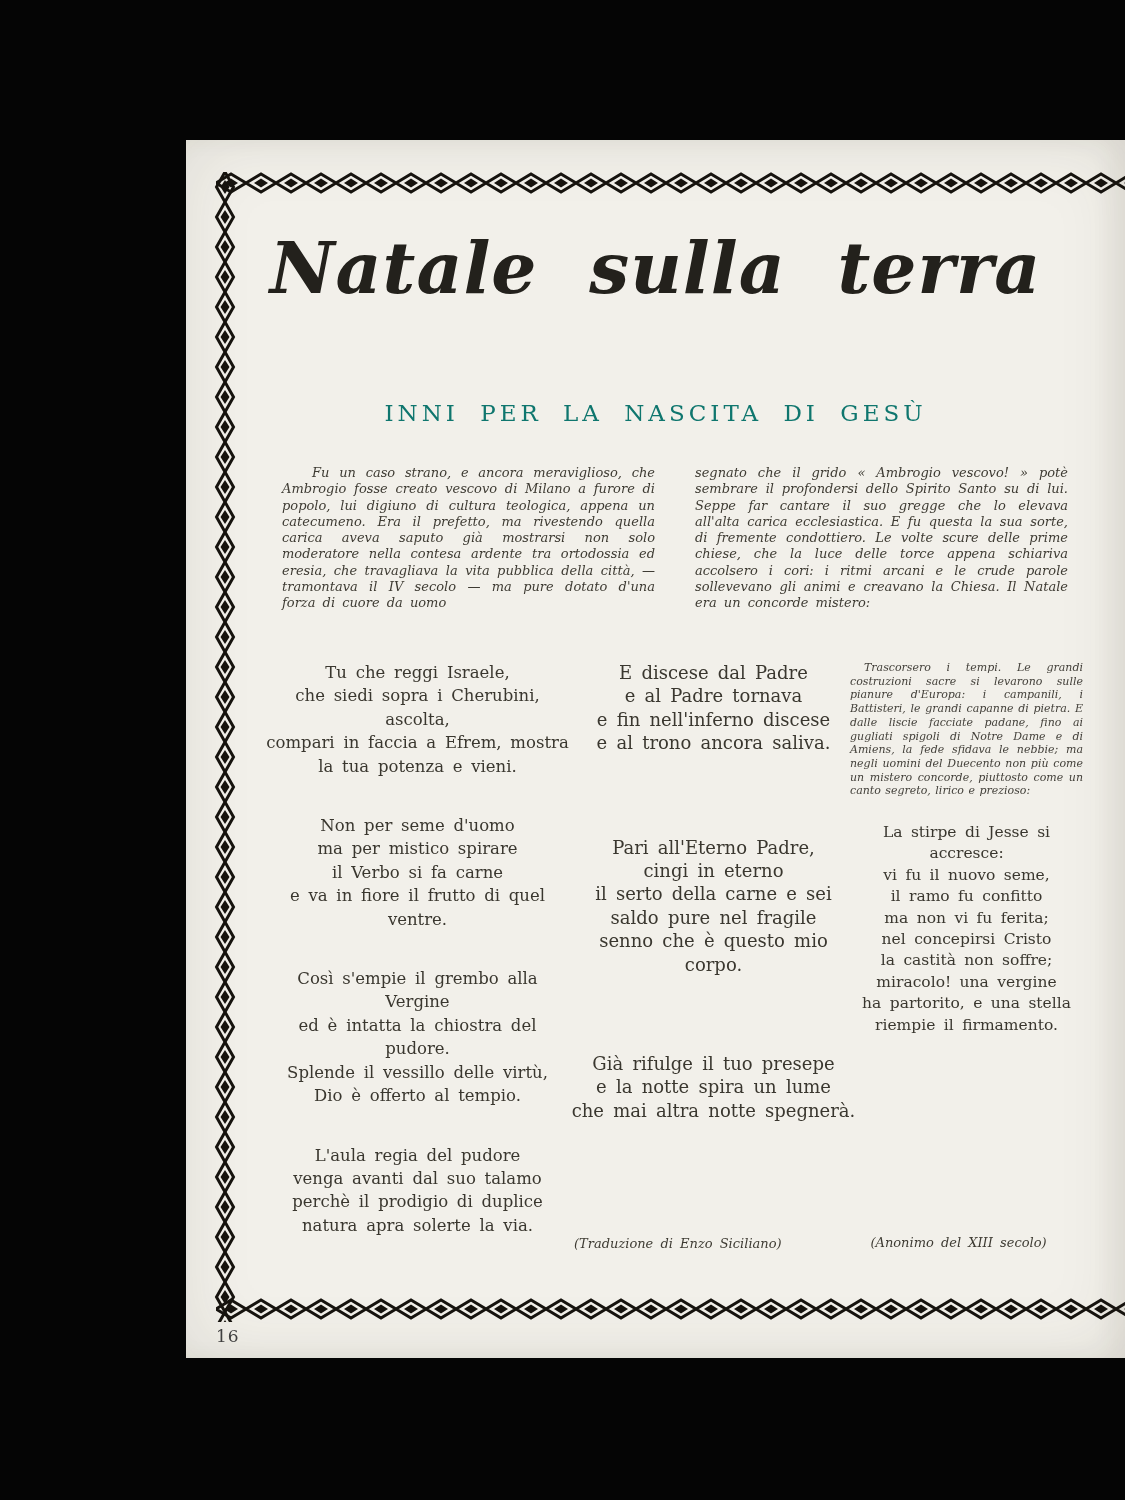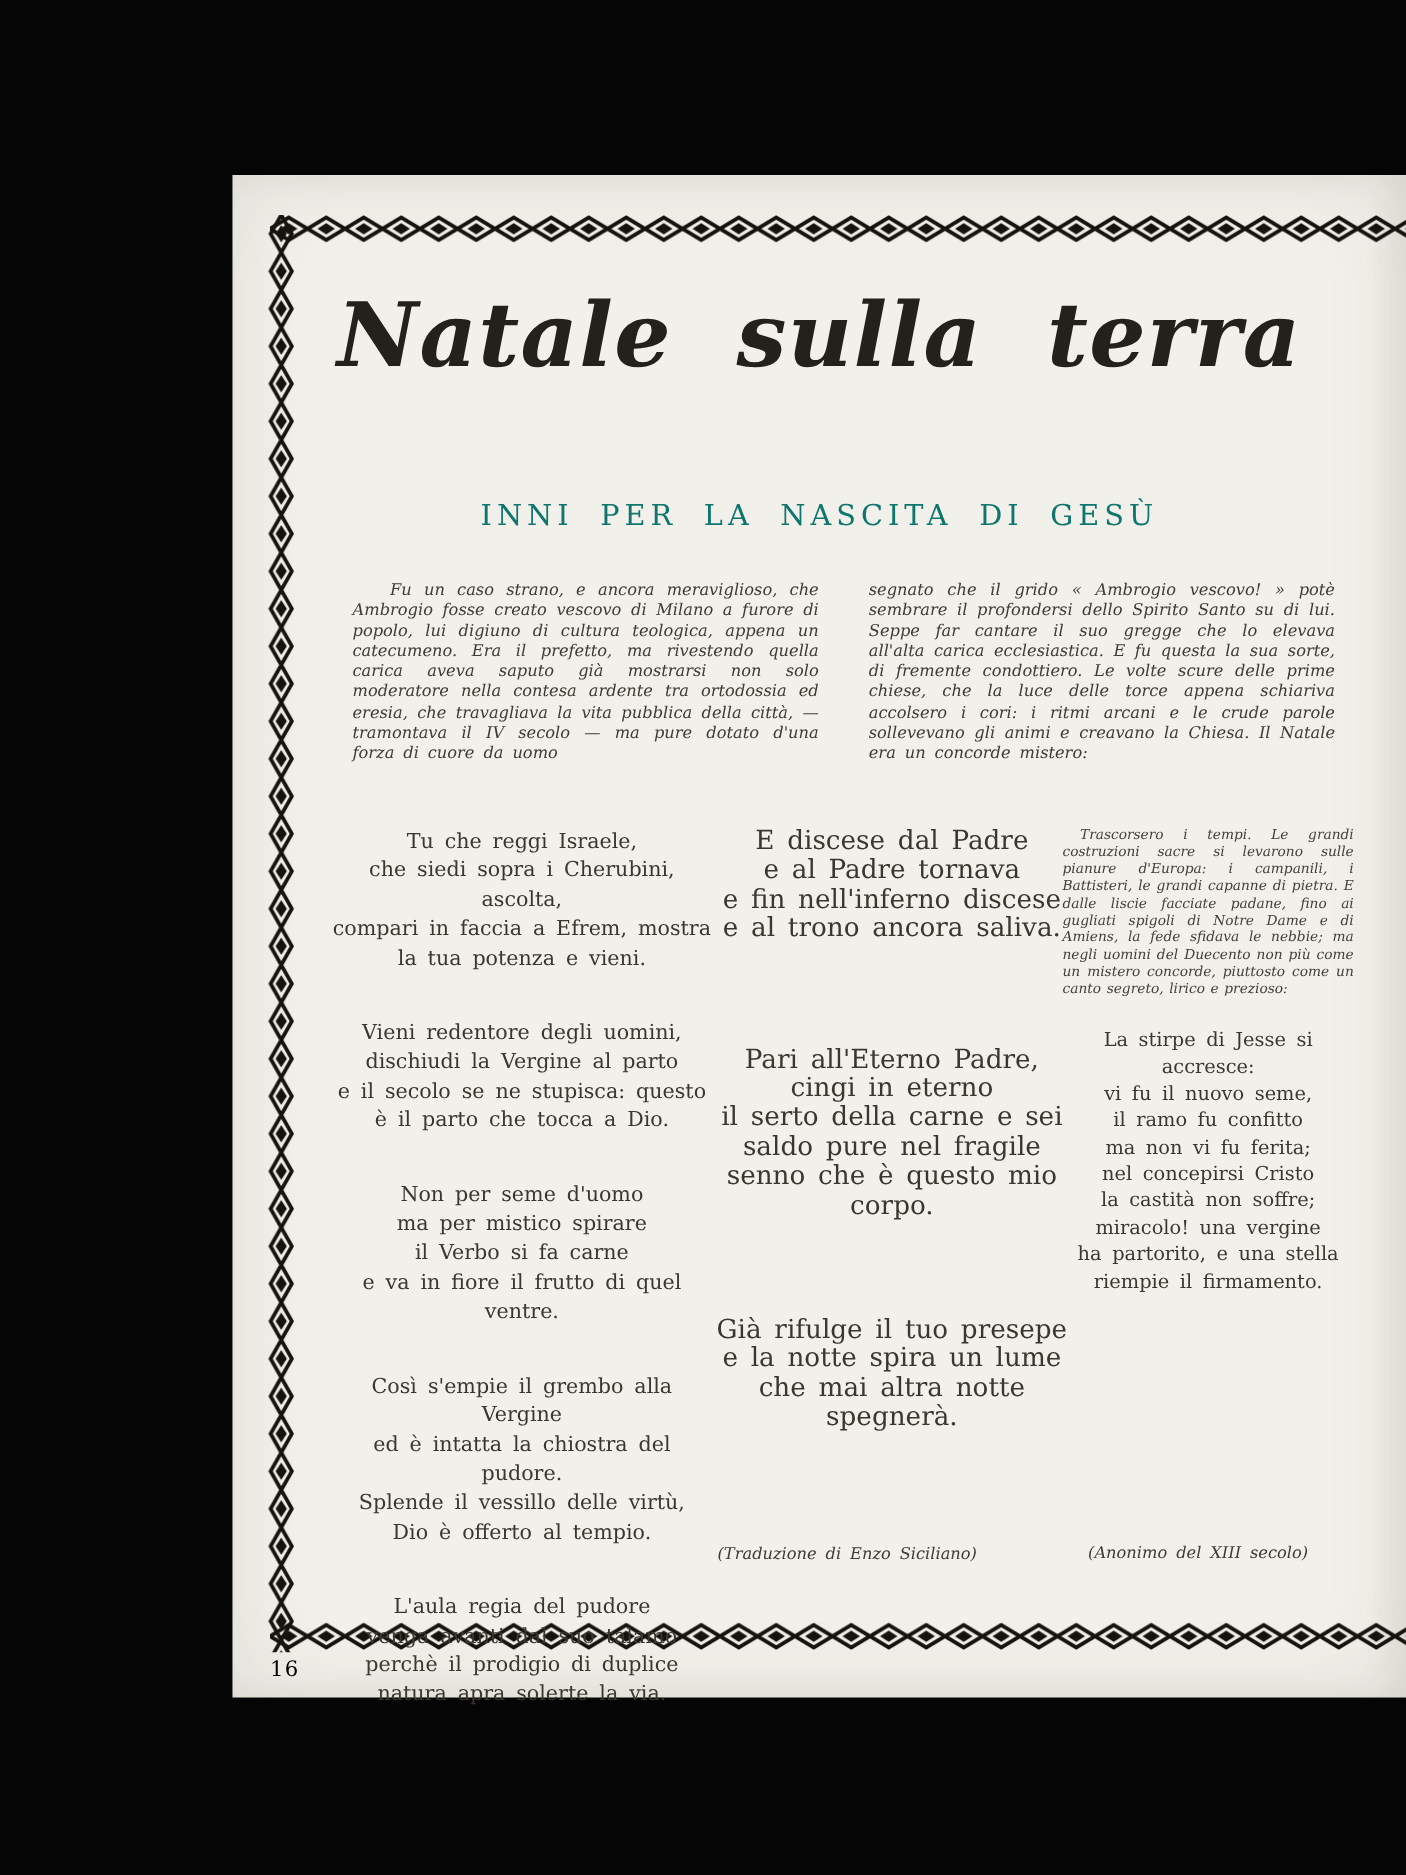--- a/index.html
+++ b/index.html
@@ -39,39 +39,39 @@
     display:flex; gap:40px;
     font-style:italic; font-size:13px; line-height:16.3px;
     text-align:justify; color:#3e3b33; word-spacing:3px;
   }
   .intro .col { width:373px; }
   .intro .col.first { text-indent:30px; }
 
   .poem-col { position:absolute; color:#3a372f; }
   .stanza { white-space:pre-line; word-spacing:3.5px;text-align:center; }
   #col1 { left:79px;  top:521px; width:305px; font-size:16.5px; line-height:23.4px; }
-  #col2 { left:380px; top:521px; width:295px; font-size:21px; line-height:23.4px; }
+  #col2 { left:380px; top:521px; width:295px; font-size:18px; line-height:23.4px; }
   #col3 { left:664px; top:521px; width:233px; font-size:15.5px; line-height:21.4px; }
   #col1 .stanza { margin-bottom:36px; }
   #col2 .stanza-1 { margin-bottom:81px; }
   #col2 .stanza-2 { margin-bottom:76px; }
   #col3 .note {
     font-style:italic; font-size:11px; line-height:13.7px;
     text-align:justify; text-indent:14px; word-spacing:1px;
     margin-bottom:24px; color:#43403a;
   }
   #col3 .stanza { margin-bottom:14px; }
 
   .attr { position:absolute; font-style:italic; font-size:13px; color:#3e3b33; word-spacing:3px; }
   .attr-translation { left:388px; top:1096px; }
   .attr-author { left:664px; top:1095px; width:233px; text-align:center; padding-right:16px; }
 
   .page-number {
     position:absolute; left:30px; top:1186px;
-    font-size:17px; color:#000000; letter-spacing:1px;
+    font-size:17px; color:#404040; letter-spacing:1px;
   }
 </style>
 </head>
 <body>
 
 <div class="page">
 
   <svg class="chain chain-top" xmlns="http://www.w3.org/2000/svg">
     <defs>
       <pattern id="chainH1" width="30" height="22" patternUnits="userSpaceOnUse">
@@ -109,24 +109,20 @@
   <div class="intro">
     <p class="col first">Fu un caso strano, e ancora meraviglioso, che Ambrogio fosse creato vescovo di Milano a furore di popolo, lui digiuno di cultura teologica, appena un catecumeno. Era il prefetto, ma rivestendo quella carica aveva saputo già mostrarsi non solo moderatore nella contesa ardente tra ortodossia ed eresia, che travagliava la vita pubblica della città, — tramontava il IV secolo — ma pure dotato d'una forza di cuore da uomo</p>
     <p class="col">segnato che il grido « Ambrogio vescovo! » potè sembrare il profondersi dello Spirito Santo su di lui. Seppe far cantare il suo gregge che lo elevava all'alta carica ecclesiastica. E fu questa la sua sorte, di fremente condottiero. Le volte scure delle prime chiese, che la luce delle torce appena schiariva accolsero i cori: i ritmi arcani e le crude parole sollevevano gli animi e creavano la Chiesa. Il Natale era un concorde mistero:</p>
   </div>
 
   <div class="poem-col" id="col1">
     <p class="stanza">Tu che reggi Israele,
 che siedi sopra i Cherubini, ascolta,
 compari in faccia a Efrem, mostra
 la tua potenza e vieni.</p>
-    <p class="stanza">Vieni redentore degli uomini,
-dischiudi la Vergine al parto
-e il secolo se ne stupisca: questo
-è il parto che tocca a Dio.</p>
     <p class="stanza">Non per seme d'uomo
 ma per mistico spirare
 il Verbo si fa carne
 e va in fiore il frutto di quel ventre.</p>
     <p class="stanza">Così s'empie il grembo alla Vergine
 ed è intatta la chiostra del pudore.
 Splende il vessillo delle virtù,
 Dio è offerto al tempio.</p>
     <p class="stanza">L'aula regia del pudore
 venga avanti dal suo talamo

